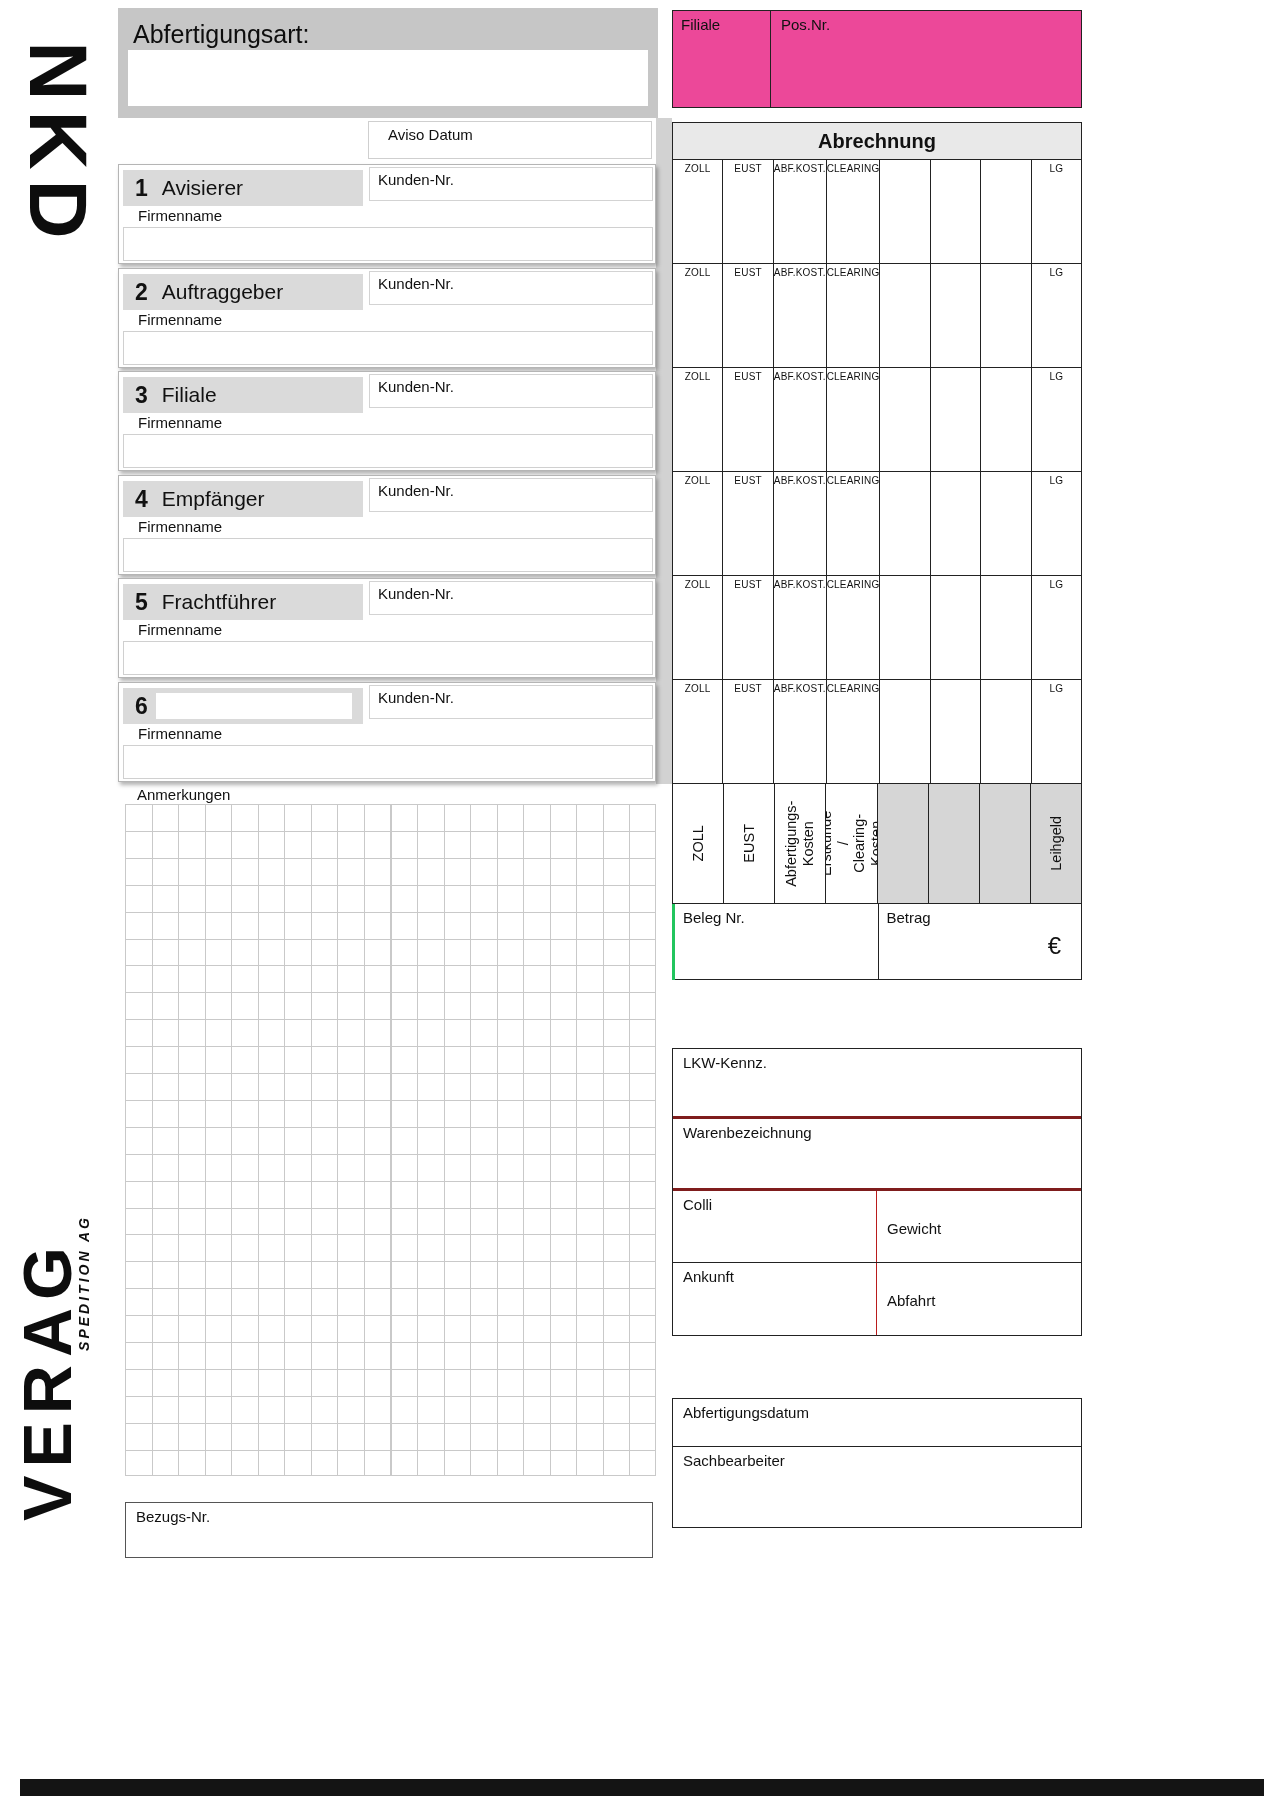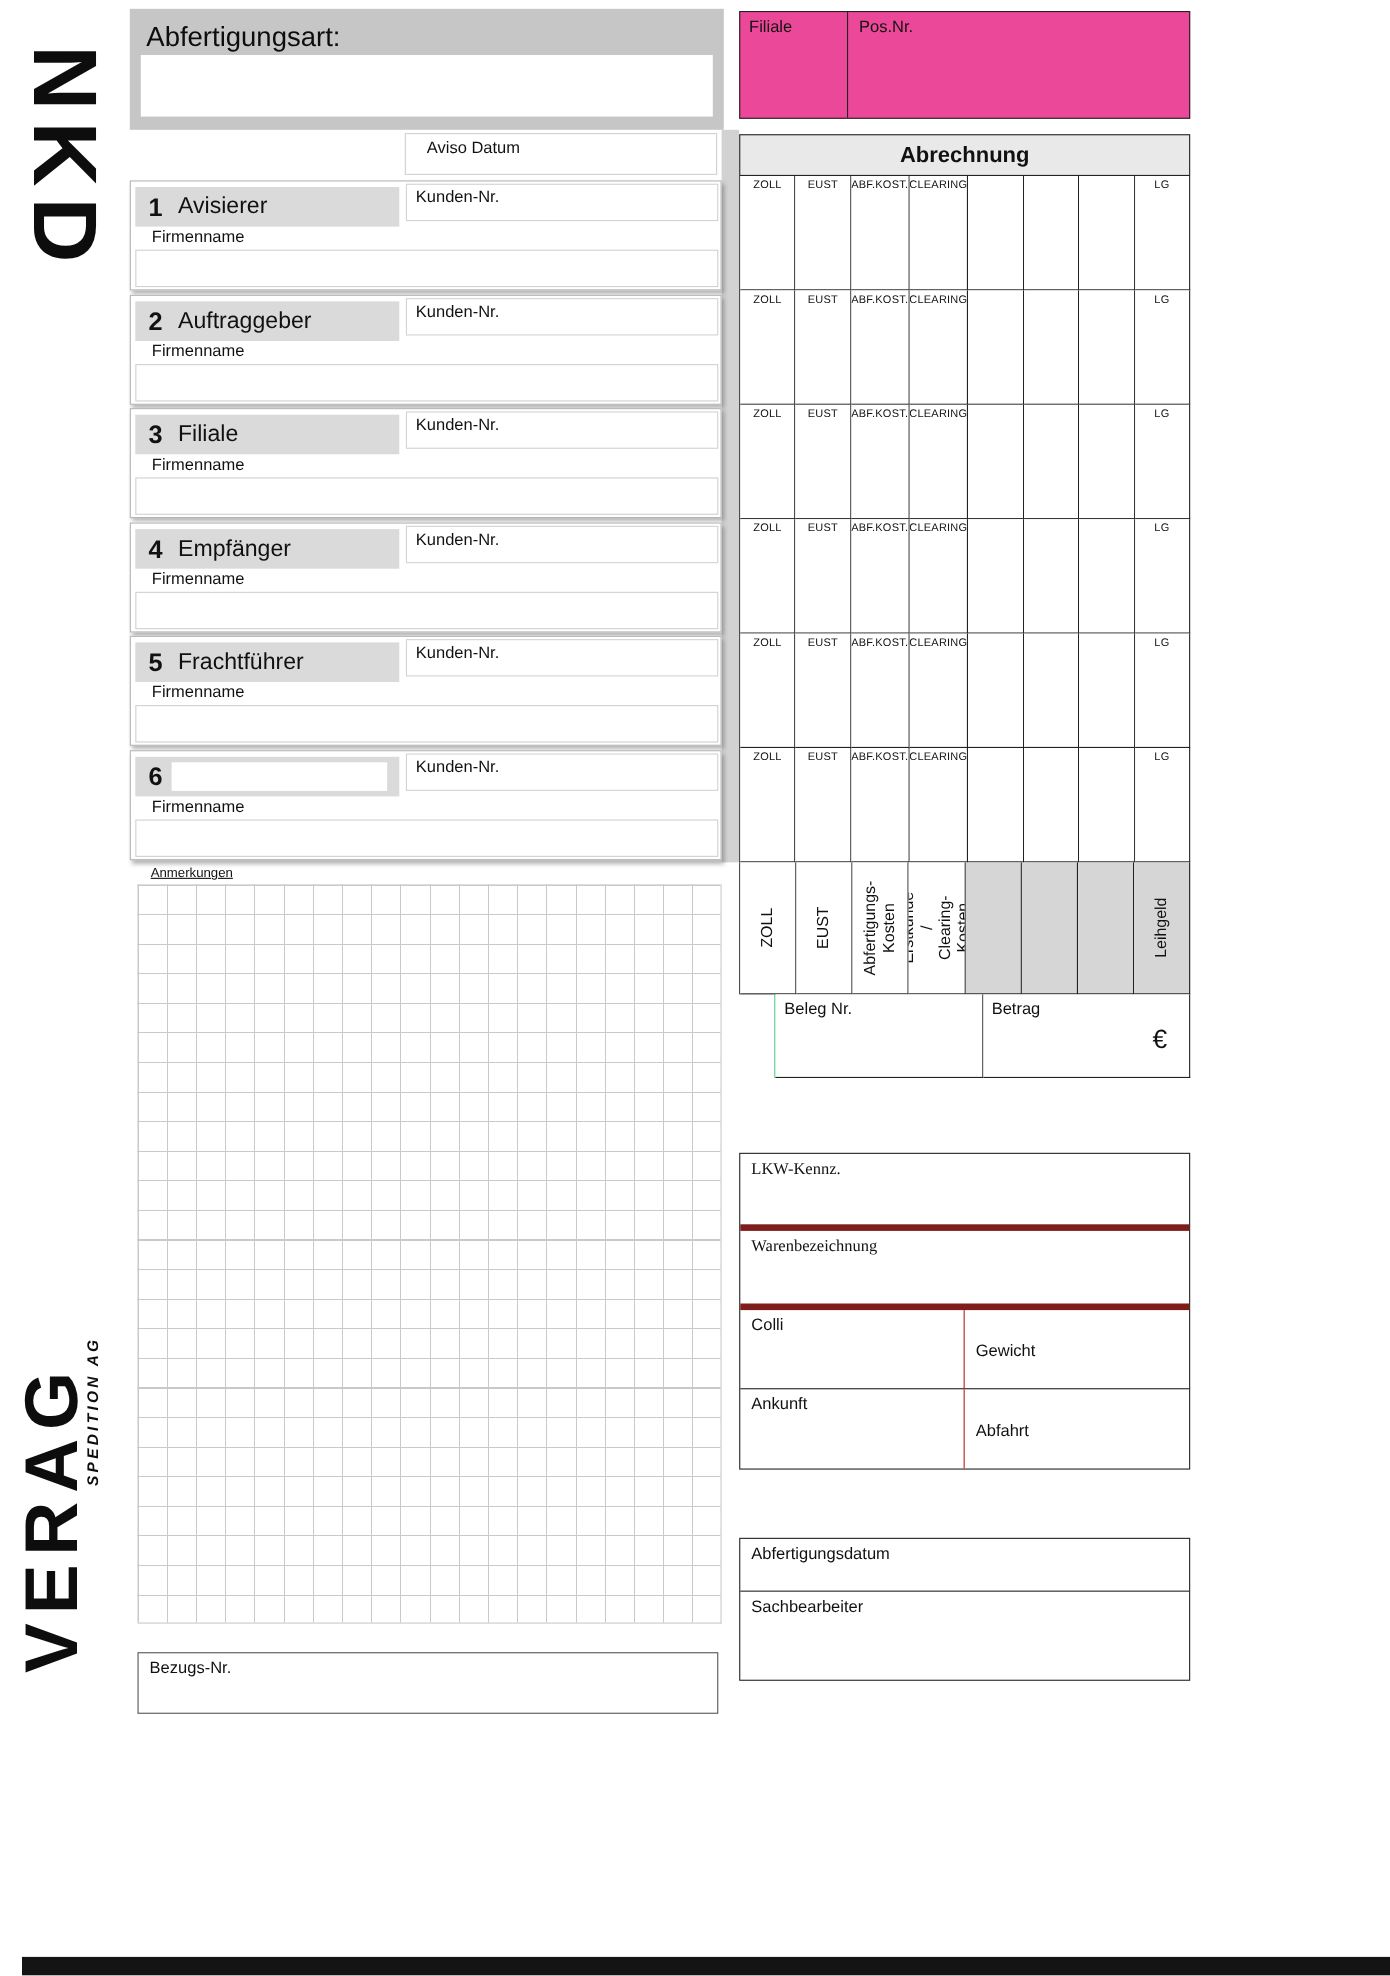--- a/index.html
+++ b/index.html
@@ -79,41 +79,41 @@
     display: flex; align-items: center; justify-content: center;
     font-size: 20px; font-weight: bold;
   }
   .ab-grid { display: grid; grid-template-columns: repeat(8, 1fr); grid-template-rows: repeat(6, 104px); border-left: 1px solid #222; }
   .tcell { border-right: 1px solid #222; border-bottom: 1px solid #222; background: #fff; }
   .chead { display: block; text-align: center; padding-top: 3px; font-size: 10px; white-space: nowrap; overflow: hidden; letter-spacing: 0.2px; }
   .ab-rot { display: grid; grid-template-columns: repeat(8, 1fr); height: 120px; border-left: 1px solid #222; }
   .rcell { border-right: 1px solid #222; border-bottom: 1px solid #222; background: #fff; display: flex; align-items: center; justify-content: center; overflow: hidden; }
   .rcell.gray { background: #d6d6d6; }
   .rot { transform: rotate(-90deg); width: 112px; text-align: center; font-size: 14.5px; line-height: 1.15; }
-  .ab-beleg { display: grid; grid-template-columns: 1fr 1fr; height: 76px; border-left: 1px solid #22c55e; margin-left: 32px; }
+  .ab-beleg { display: grid; grid-template-columns: 1fr 1fr; height: 76px; border-left: 3px solid #22c55e; }
   .bcell { border-right: 1px solid #222; border-bottom: 1px solid #222; background: #fff; padding: 5px 8px; position: relative; }
   .euro { position: absolute; right: 20px; top: 28px; font-size: 24px; }
 
   
-  .anm-label { position: absolute; left: 137px; top: 786px; font-size: 12px; text-decoration: underline; }
+  .anm-label { position: absolute; left: 137px; top: 786px; font-size: 15px; }
   .grid-paper {
     position: absolute; left: 125px; top: 804px; width: 531px; height: 672px;
     background-image:
       repeating-linear-gradient(to right, #c9c9c9 0, #c9c9c9 1px, transparent 1px, transparent 26.55px),
       repeating-linear-gradient(to bottom, #c9c9c9 0, #c9c9c9 1px, transparent 1px, transparent 26.9px);
     border-right: 1px solid #c9c9c9; border-bottom: 1px solid #c9c9c9;
   }
   .bezugs {
     position: absolute; left: 125px; top: 1502px; width: 528px; height: 56px;
     border: 1px solid #555; background: #fff; padding: 5px 10px;
   }
 
   
   .lkw { position: absolute; left: 672px; top: 1048px; width: 410px; border: 1px solid #222; background: #fff; }
-  .lkw-row { padding: 5px 10px; border-bottom: 6px solid #7f1d1d; font-family: Liberation Serif, serif; }
+  .lkw-row { padding: 5px 10px; border-bottom: 3px solid #7f1d1d; }
   .h70 { height: 70px; } .h72 { height: 72px; }
   .lkw-split { display: grid; grid-template-columns: 1fr 1fr; border-bottom: 1px solid #222; }
   .lkw-split.last { border-bottom: none; }
   .lcell { border-right: 1px solid #b91c1c; padding: 5px 10px; }
   .lcell2 { padding: 5px 10px; margin-top: 24px; }
 
   .datum { position: absolute; left: 672px; top: 1398px; width: 410px; border: 1px solid #222; background: #fff; }
   .datum-row1 { height: 48px; border-bottom: 1px solid #222; padding: 5px 10px; }
   .datum-row2 { height: 80px; padding: 5px 10px; }
 

